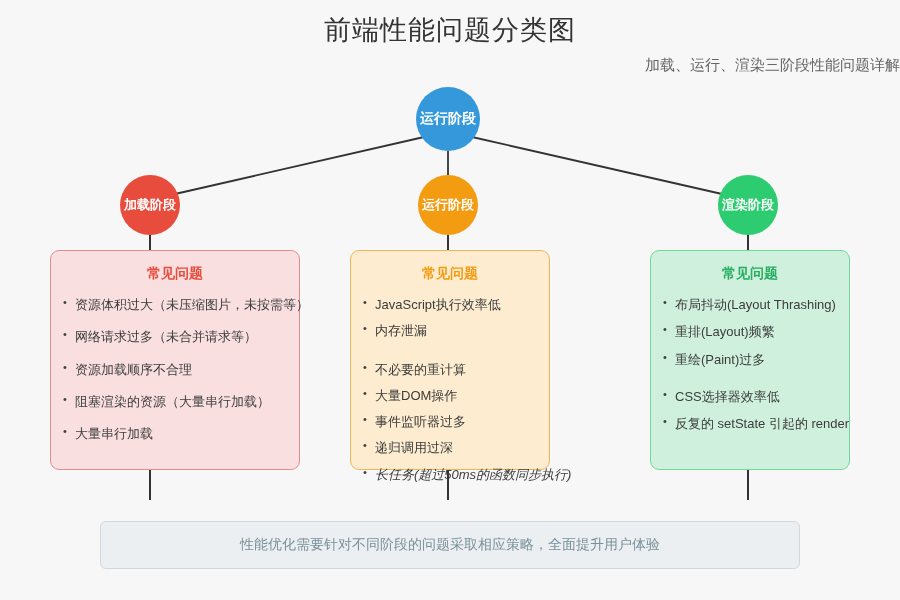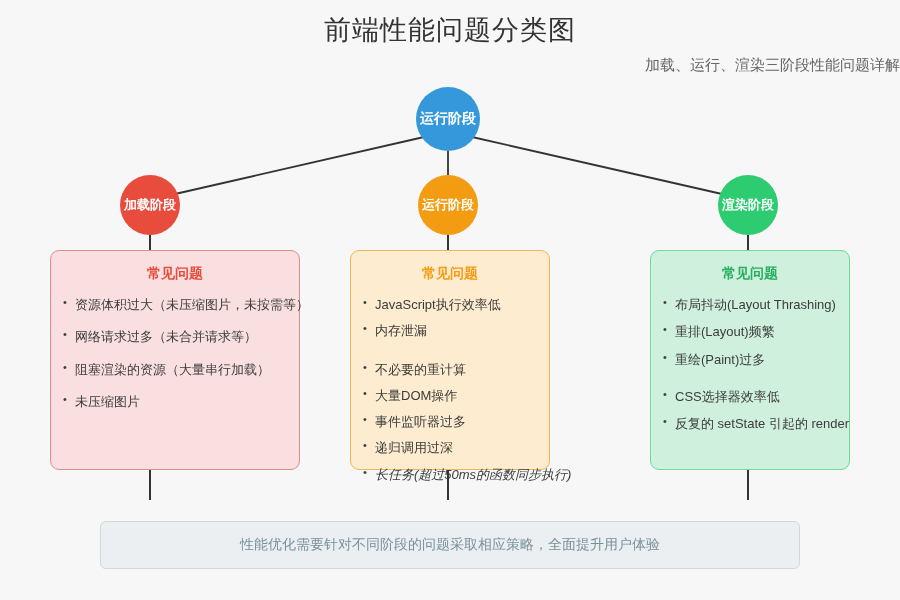--- a/index.html
+++ b/index.html
@@ -209,22 +209,23 @@
   </div>
   <div class="node node-run">
     <span>运行阶段</span>
   </div>
 
   <div class="card card-load">
     <div class="card-title">常见问题</div>
     <ul>
         <li>资源体积过大（未压缩图片，未按需等）</li>
         <li>网络请求过多（未合并请求等）</li>
+        <li>资源加载顺序不合理</li>
         <li>阻塞渲染的资源（大量串行加载）</li>
-        <li>未压缩图片</li>
+        <li>大量串行加载</li>
       </ul>
   </div>
 
   <div class="card card-run">
     <div class="card-title">常见问题</div>
     <ul>
         <li style="margin-bottom: 10px;">JavaScript执行效率低</li>
         <li style="margin-bottom: 22px;">内存泄漏</li>
         <li style="margin-bottom: 10px;">不必要的重计算</li>
         <li style="margin-bottom: 10px;">大量DOM操作</li>

